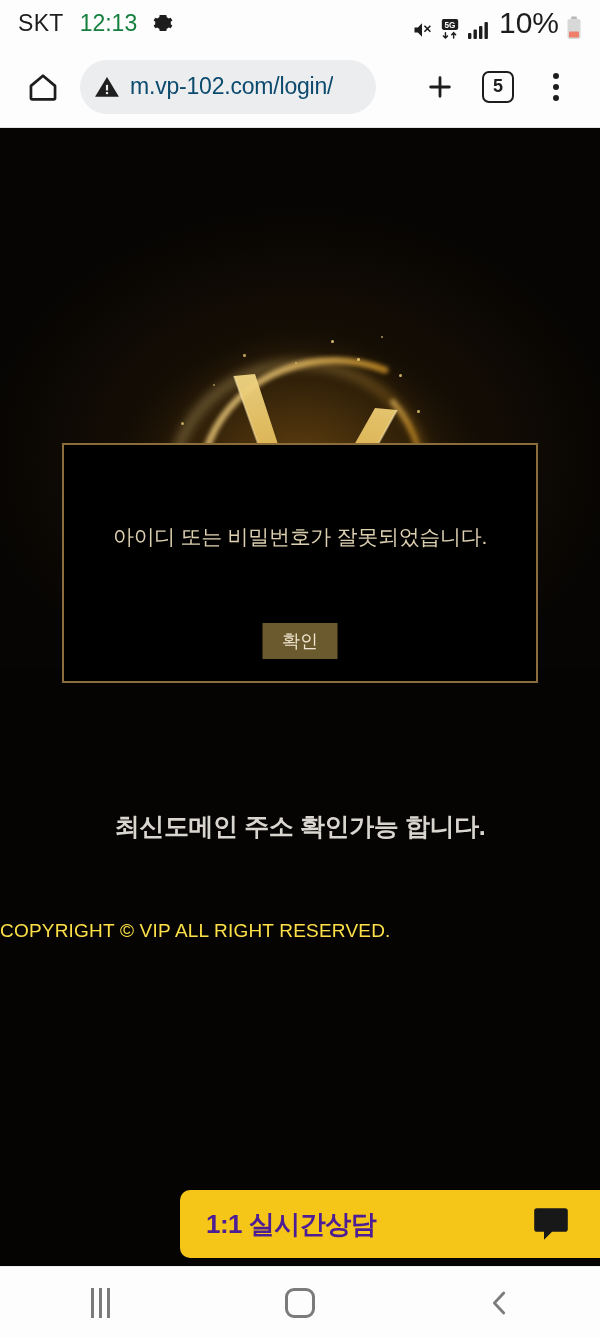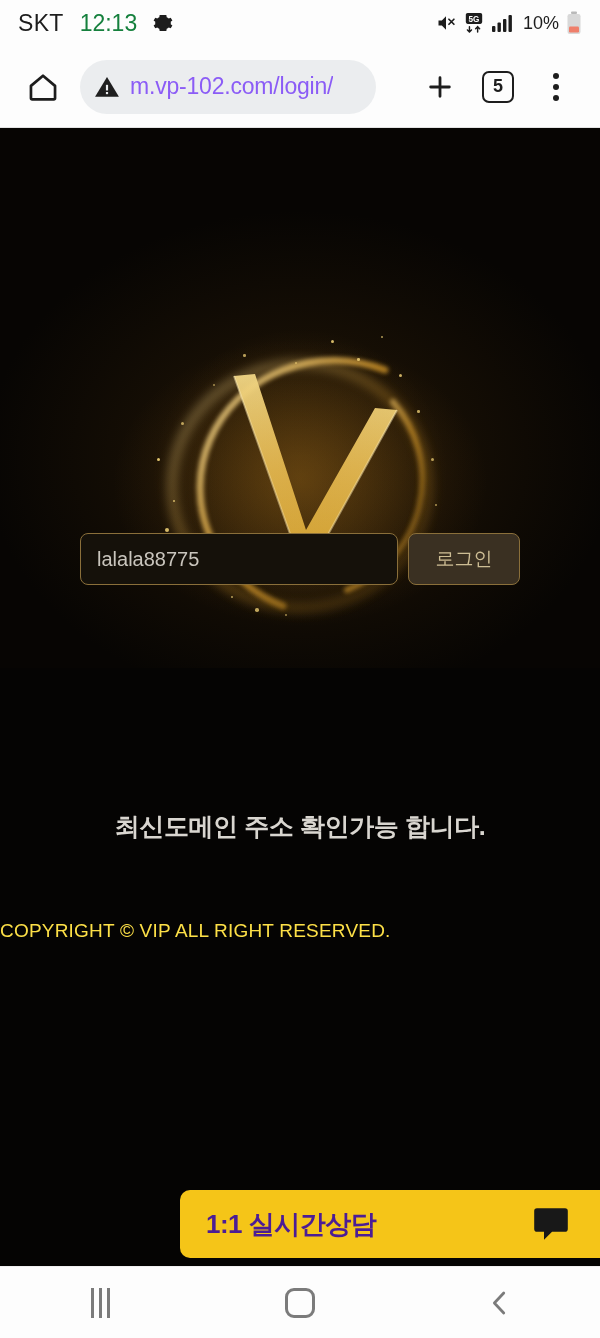--- a/index.html
+++ b/index.html
@@ -13,38 +13,38 @@
 
   
   .statusbar {
     position: absolute; top: 0; left: 0; width: 600px; height: 46px;
     background: #fdfdfd; display: flex; align-items: center;
     justify-content: space-between; padding: 0 18px;
   }
   .sb-left { display: flex; align-items: center; gap: 16px; }
   .sb-carrier { font-size: 23px; color: #1d1d1d; letter-spacing: .3px; }
   .sb-time { font-size: 23px; color: #15803d; }
-  .sb-right { display: flex; align-items: center; gap: 7px; }
-  .sb-batt-text { font-size: 18px; color: #1d1d1d; margin-left: 1px; }
+  .sb-right { display: flex; align-items: flex-end; gap: 7px; }
+  .sb-batt-text { font-size: 30px; color: #1d1d1d; margin-left: 1px; }
   .icon-svg { display: block; }
 
   
   .browserbar {
     position: absolute; top: 46px; left: 0; width: 600px; height: 82px;
     background: #fdfdfd; display: flex; align-items: center;
     padding: 0 16px; gap: 4px; border-bottom: 1px solid #e3e3e3;
   }
   .home-btn { width: 54px; height: 54px; display: flex; align-items: center; justify-content: center; }
   .url-pill {
     flex: 0 0 auto; width: 296px; height: 54px; background: #ebedef;
     border-radius: 27px; display: flex; align-items: center;
     padding: 0 14px; gap: 10px; margin-left: 6px; overflow: hidden;
   }
   .url-text {
-    font-size: 23px; color: #8b5cf6; white-space: nowrap;
+    font-size: 23px; color: #0c4a6e; white-space: nowrap;
     overflow: hidden; letter-spacing: -.2px;
   }
   .chrome-actions { display: flex; align-items: center; gap: 2px; margin-left: auto; }
   .act-btn { width: 56px; height: 56px; display: flex; align-items: center; justify-content: center; }
   .tabcount {
     width: 32px; height: 32px; border: 2.6px solid #1d1d1d; border-radius: 7px;
     display: flex; align-items: center; justify-content: center;
     font-size: 18px; font-weight: bold; color: #1d1d1d;
   }
   .kebab { display: flex; flex-direction: column; gap: 5px; align-items: center; }
@@ -297,20 +297,24 @@
     <div class="chatbar">
       <span class="chat-label">1:1 실시간상담</span>
       <span>
         <svg class="icon-svg" width="42" height="42" viewBox="0 0 24 24" fill="#181818">
           <path d="M4 3h16a1.6 1.6 0 011.6 1.6v10.2A1.6 1.6 0 0120 16.4h-7.4L8 21v-4.6H4a1.6 1.6 0 01-1.6-1.6V4.6A1.6 1.6 0 014 3z"></path>
         </svg>
       </span>
     </div>
   </div>
 
+  <div class="dialog">
+    <div class="dlg-msg">아이디 또는 비밀번호가 잘못되었습니다.</div>
+    <div class="dlg-ok">확인</div>
+  </div>
 
   <div class="navbar">
     <div class="nav-btn">
       <span class="recents">
           <i></i>
           <i></i>
           <i></i>
         </span>
     </div>
     <div class="nav-btn">

